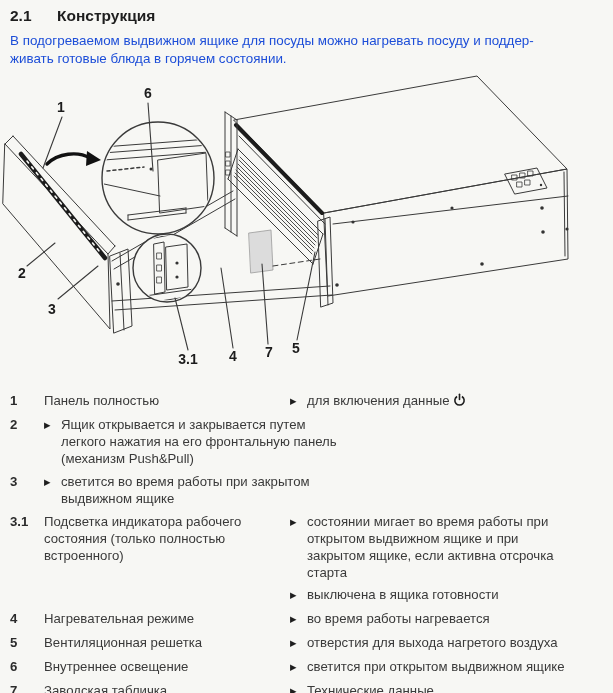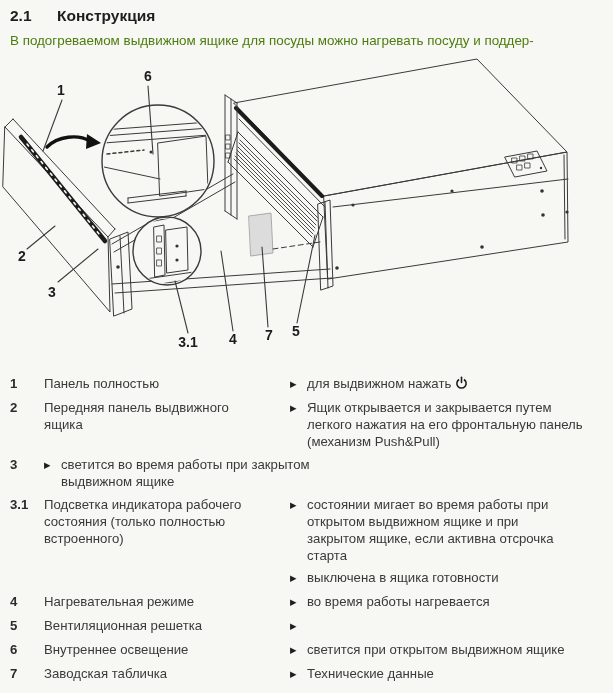--- a/index.html
+++ b/index.html
@@ -6,21 +6,21 @@
   body{
     width:613px;height:693px;overflow:hidden;
     background:#f7f7f4;color:#3a3a3a;
     font-family:"Liberation Sans", sans-serif;
     font-size:13.2px;line-height:17px;
   }
   .page{padding:7px 10px 0 10px;}
   .doc-title{display:flex;margin:0 0 7px 0;font-size:15.5px;line-height:18px;
     font-weight:bold;color:#1e1e1e;}
   .doc-title .sec{width:47px;flex-shrink:0;}
-  .intro span{display:block;font-size:13.4px;line-height:17.5px;color:#4d7c0f;}
+  .intro span{display:block;font-size:13.4px;line-height:17.5px;color:#1d4ed8;}
   .figure{margin:5px -10px 0 -10px;}
   .figure svg{display:block;}
   
   .legend{margin-top:6px;display:flex;flex-direction:column;gap:6px;}
   .lrow{display:flex;align-items:flex-start;}
   .num{width:34px;flex-shrink:0;font-weight:bold;color:#2b2b2b;}
   .name{width:210px;margin-right:36px;flex-shrink:0;}
   .bullets{flex:1;display:flex;flex-direction:column;gap:5px;}
   .bullet{display:flex;align-items:flex-start;}
   .marker{width:17px;flex-shrink:0;font-size:8.5px;line-height:17px;color:#1e1e1e;
@@ -36,20 +36,21 @@
 
 <div class="page">
 
   <h1 class="doc-title">
     <span class="sec">2.1</span>
     <span>Конструкция</span>
   </h1>
 
   <div class="intro">
     <span>В подогреваемом выдвижном ящике для посуды можно нагревать посуду и поддер-</span>
+    <span>живать готовые блюда в горячем состоянии.</span>
   </div>
 
   <div class="figure">
     <svg width="613" height="314" viewBox="0 0 613 314">
       <defs>
         <clipPath id="clipBig">
             <circle cx="158" cy="106" r="54.5"></circle>
           </clipPath>
         <clipPath id="clipSmall">
             <circle cx="167" cy="196" r="32.6"></circle>
@@ -208,31 +209,30 @@
   </div>
 
   <div class="legend">
 
     <div class="lrow">
       <span class="num">1</span>
       <span class="name">Панель полностью</span>
       <div class="bullets">
         <div class="bullet">
           <span class="marker">▶</span>
-          <span class="btext"><span>для выдвижном нажать</span><svg class="pwr" width="13" height="14" viewBox="0 0 14 14">
+          <span class="btext"><span>для включения данные</span><svg class="pwr" width="13" height="14" viewBox="0 0 14 14">
                 <path d="M4.4,3.2 A5,5 0 1 0 9.6,3.2" fill="none" stroke="#1e1e1e" stroke-width="1.7"></path>
                 <line x1="7" y1="0.8" x2="7" y2="6.5" stroke="#1e1e1e" stroke-width="1.7" stroke-linecap="round"></line>
               </svg></span>
         </div>
       </div>
     </div>
 
     <div class="lrow">
       <span class="num">2</span>
-      <span class="name">Передняя панель выдвижного ящика</span>
       <div class="bullets">
         <div class="bullet">
           <span class="marker">▶</span>
           <span class="btext">Ящик открывается и закрывается путем легкого нажатия на его фронтальную панель (механизм Push&amp;Pull)</span>
         </div>
       </div>
     </div>
 
     <div class="lrow">
       <span class="num">3</span>
@@ -269,20 +269,21 @@
         </div>
       </div>
     </div>
 
     <div class="lrow">
       <span class="num">5</span>
       <span class="name">Вентиляционная решетка</span>
       <div class="bullets">
         <div class="bullet">
           <span class="marker">▶</span>
+          <span class="btext">отверстия для выхода нагретого воздуха</span>
         </div>
       </div>
     </div>
 
     <div class="lrow">
       <span class="num">6</span>
       <span class="name">Внутреннее освещение</span>
       <div class="bullets">
         <div class="bullet">
           <span class="marker">▶</span>

